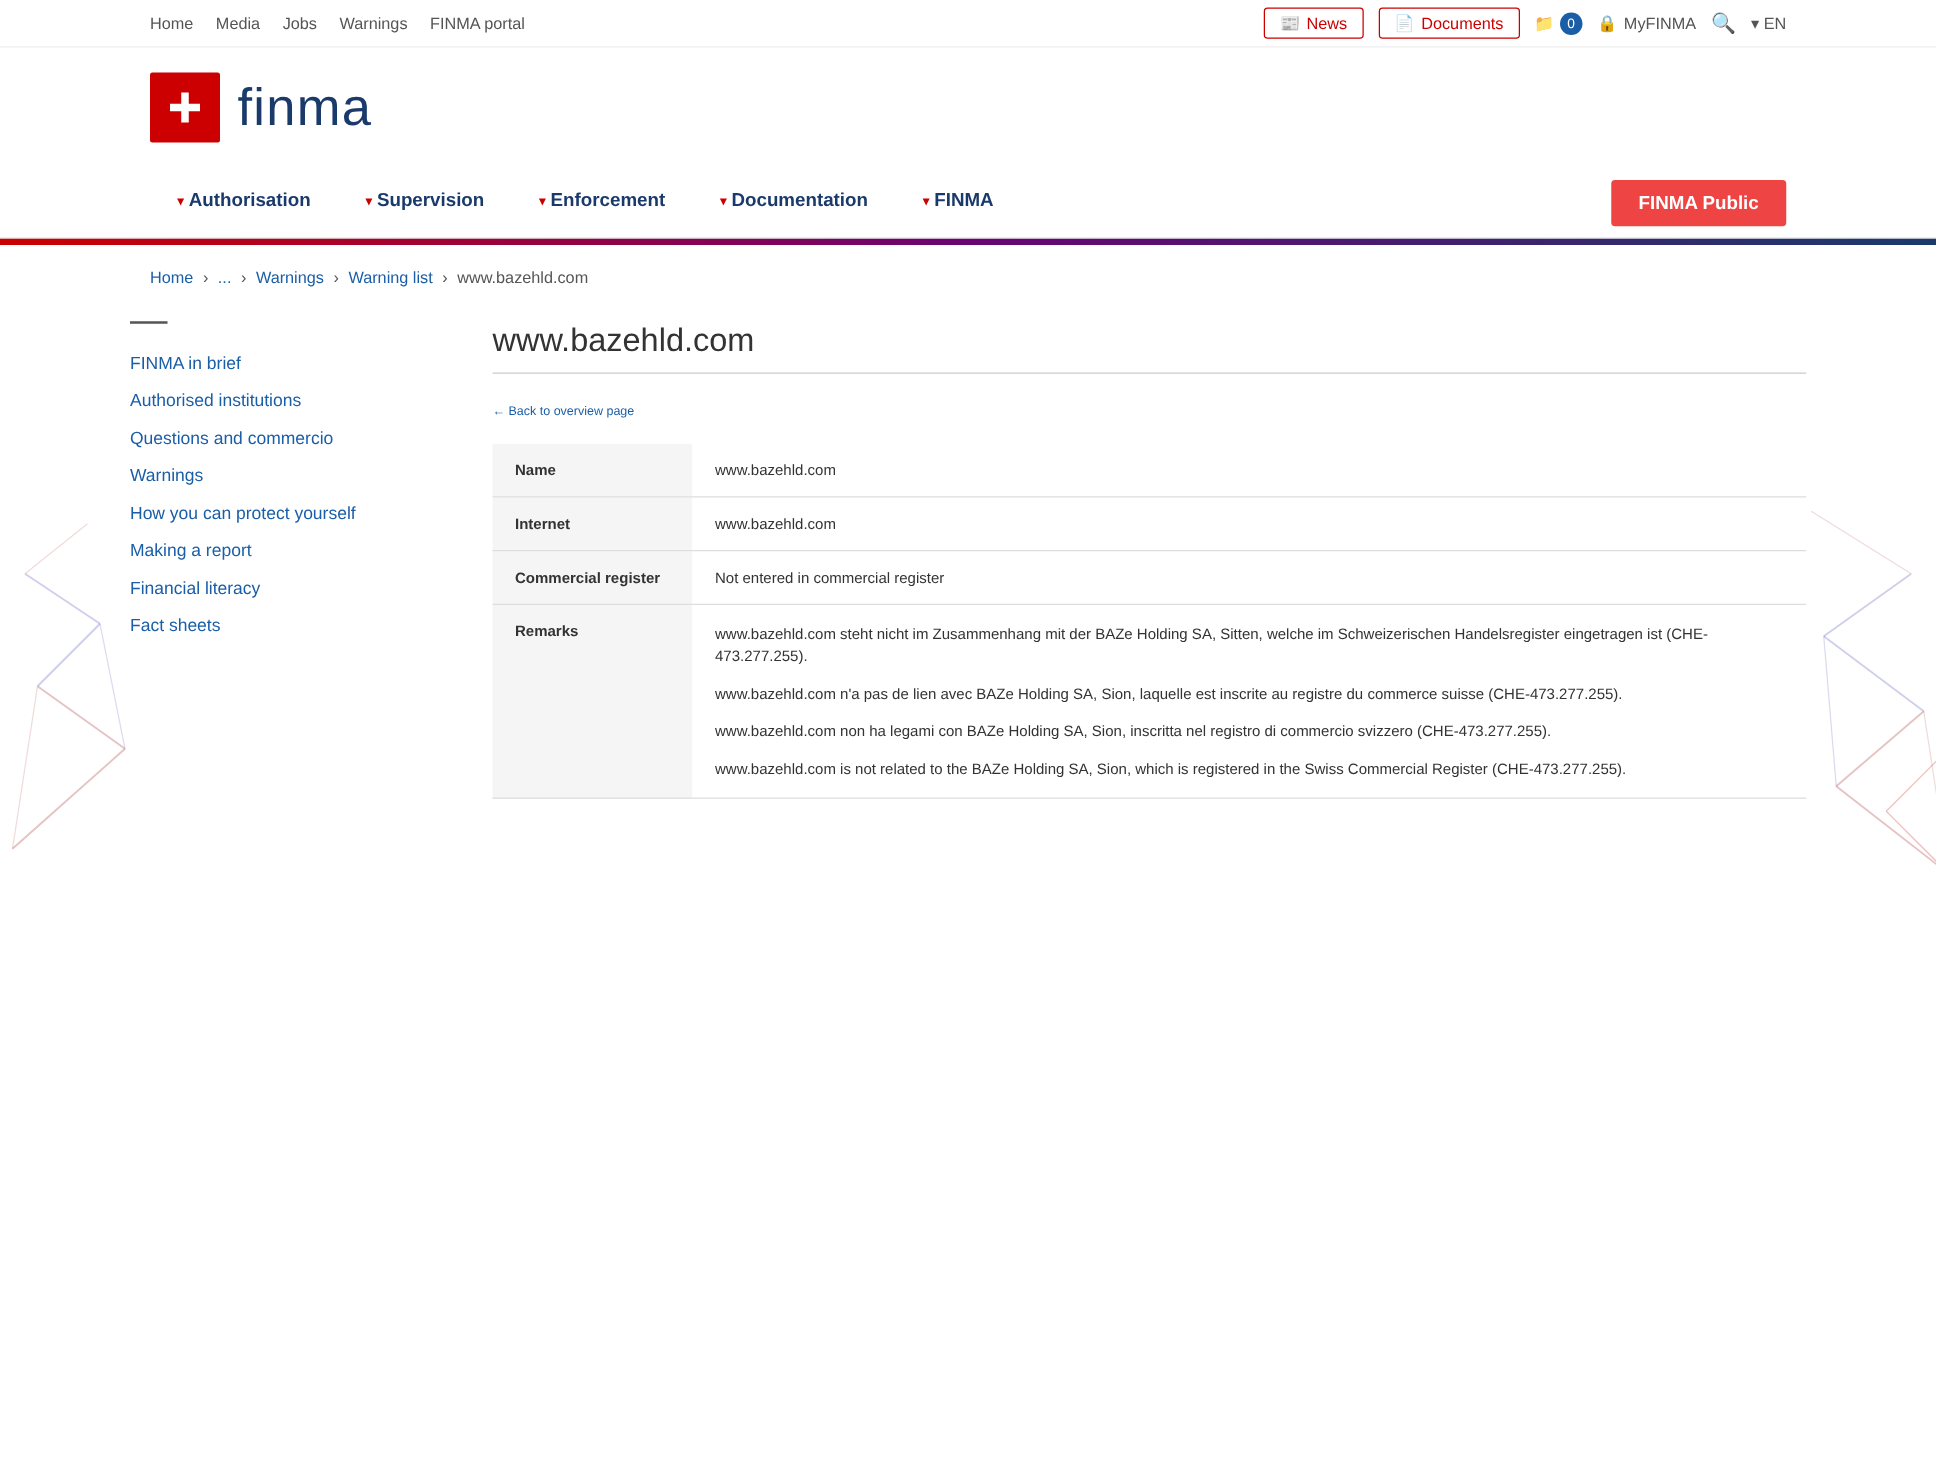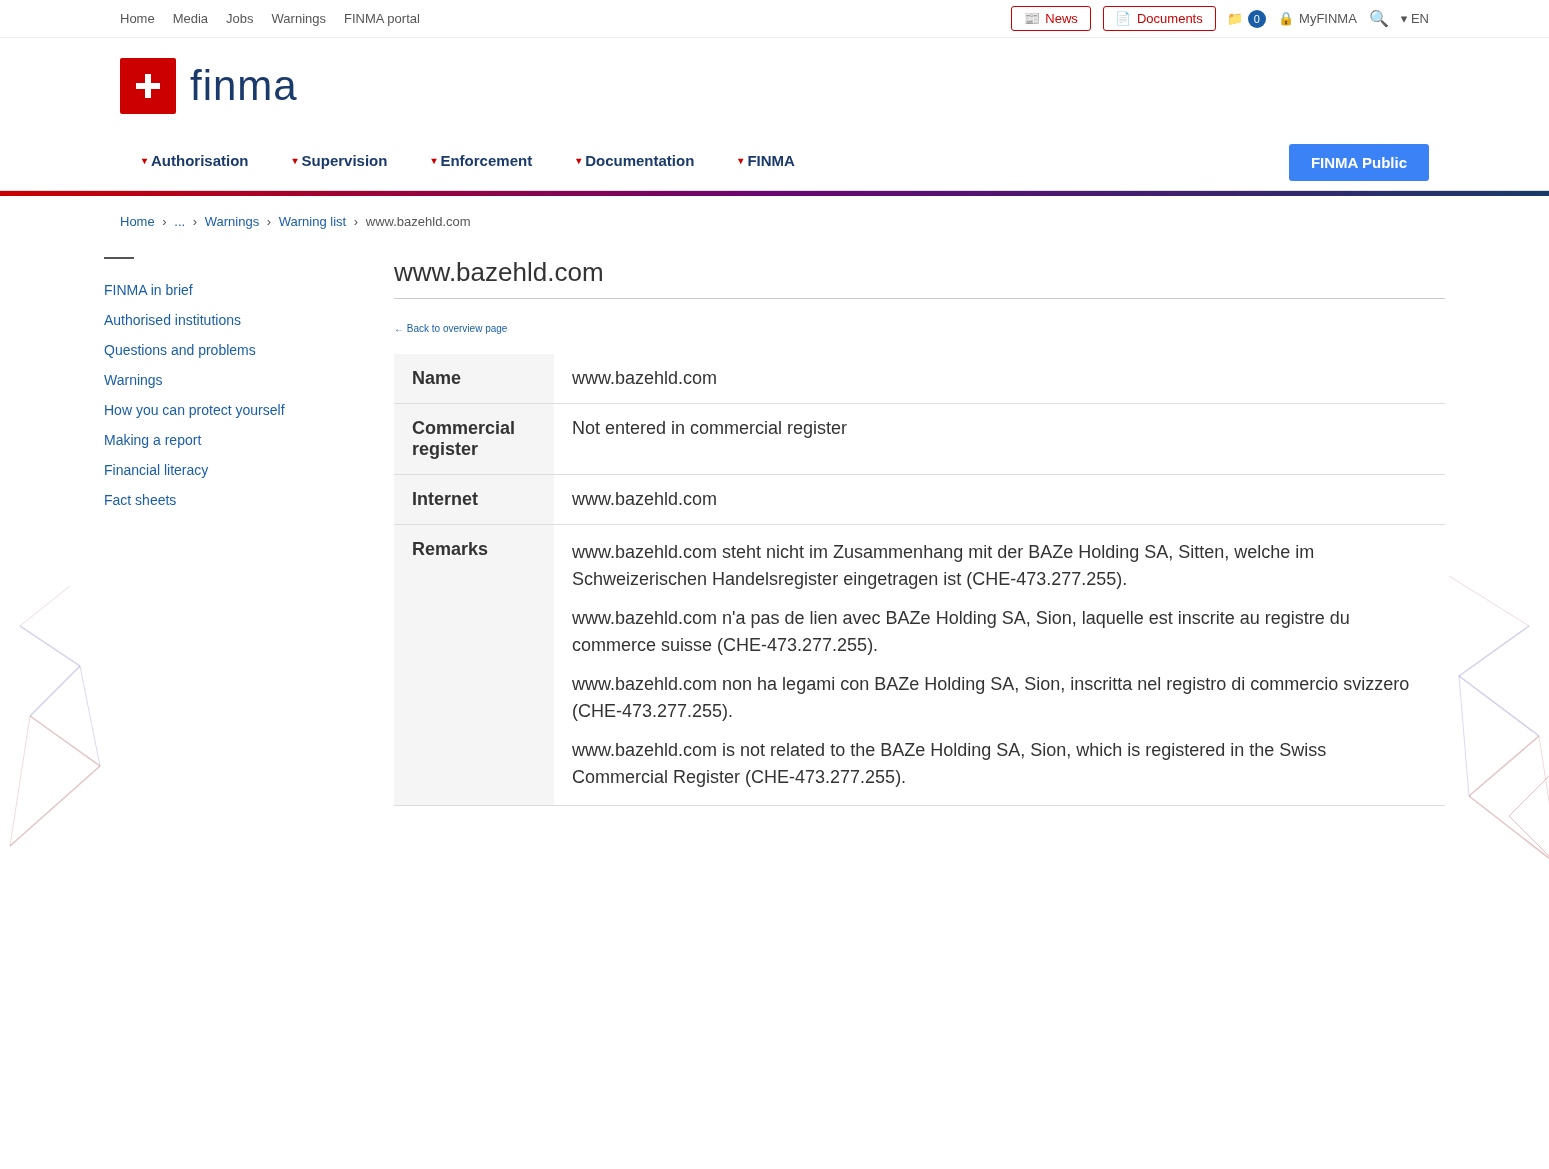--- a/index.html
+++ b/index.html
@@ -23,21 +23,21 @@
     .logo-container { display: flex; align-items: center; gap: 14px; }
     .logo-cross { width: 56px; height: 56px; background: #cc0000; display: flex; align-items: center; justify-content: center; border-radius: 2px; }
     .logo-cross svg { width: 32px; height: 32px; }
     .logo-text { font-size: 42px; font-weight: 300; color: #1a3a6b; letter-spacing: 1px; }
 
     
     .nav-bar { background: #fff; padding: 0 120px; border-bottom: 1px solid #ddd; display: flex; align-items: center; justify-content: space-between; }
     .nav-items { display: flex; align-items: center; }
     .nav-item { padding: 18px 22px; font-size: 15px; font-weight: bold; color: #1a3a6b; cursor: pointer; display: flex; align-items: center; gap: 4px; border-bottom: 3px solid transparent; text-decoration: none; }
     .nav-item .chevron { font-size: 10px; color: #c00; }
-    .finma-public-btn { background: #3b82f6; color: #fff; padding: 10px 22px; border-radius: 3px; font-size: 15px; font-weight: bold; cursor: pointer; border: none; }
+    .finma-public-btn { background: #ef4444; color: #fff; padding: 10px 22px; border-radius: 3px; font-size: 15px; font-weight: bold; cursor: pointer; border: none; }
 
     
     .gradient-bar { height: 5px; background: linear-gradient(to right, #c00, #6a0572, #1a3a6b); }
 
     
     .breadcrumb { padding: 18px 120px 8px; color: #555; font-size: 13px; }
     .breadcrumb a { color: #1a5ea8; text-decoration: none; }
     .breadcrumb span { color: #555; }
     .breadcrumb-divider { margin: 0 4px; }
 
@@ -48,21 +48,21 @@
     .sidebar { width: 240px; flex-shrink: 0; }
     .sidebar-item { display: block; color: #1a5ea8; text-decoration: none; padding: 7px 0; font-size: 14px; border-bottom: none; }
     .sidebar-divider { width: 30px; height: 2px; background: #555; margin-bottom: 16px; }
 
     
     .content { flex: 1; }
     .page-title { font-size: 26px; color: #333; font-weight: normal; border-bottom: 1px solid #ccc; padding-bottom: 10px; margin-bottom: 20px; }
     .back-link { color: #1a5ea8; text-decoration: none; font-size: 10px; display: inline-block; margin-bottom: 20px; }
 
     
-    .info-table { width: 100%; border-collapse: collapse; font-size: 18px; }
+    .info-table { width: 100%; border-collapse: collapse; font-size: 12px; }
     .info-table tr { border-bottom: 1px solid #ddd; }
     .info-table td { padding: 14px 18px; vertical-align: top; }
     .info-table td:first-child { width: 160px; background: #f5f5f5; font-weight: bold; color: #333; }
     .info-table td:last-child { background: #fff; color: #333; }
     .remarks-text { margin-bottom: 12px; line-height: 1.5; }
     .remarks-text:last-child { margin-bottom: 0; }
 
     
     .deco-left { position: absolute; left: 0; bottom: 40px; width: 120px; height: 300px; overflow: hidden; pointer-events: none; }
     .deco-right { position: absolute; right: 0; bottom: 40px; width: 140px; height: 300px; overflow: hidden; pointer-events: none; }
@@ -177,45 +177,45 @@
       <line x1="60" y1="230" x2="50" y2="110" stroke="#88c" stroke-width="1" opacity="0.3"></line>
       <line x1="150" y1="300" x2="100" y2="250" stroke="#c00" stroke-width="1" opacity="0.25"></line>
       <line x1="100" y1="250" x2="150" y2="200" stroke="#c00" stroke-width="1" opacity="0.25"></line>
     </svg>
   </div>
 
   <aside class="sidebar">
     <div class="sidebar-divider"></div>
     <a href="#" class="sidebar-item">FINMA in brief</a>
     <a href="#" class="sidebar-item">Authorised institutions</a>
-    <a href="#" class="sidebar-item">Questions and problems</a>
+    <a href="#" class="sidebar-item">Questions and commercio</a>
     <a href="#" class="sidebar-item">Warnings</a>
     <a href="#" class="sidebar-item">How you can protect yourself</a>
     <a href="#" class="sidebar-item">Making a report</a>
     <a href="#" class="sidebar-item">Financial literacy</a>
     <a href="#" class="sidebar-item">Fact sheets</a>
   </aside>
 
   <div class="content">
     <h1 class="page-title">www.bazehld.com</h1>
     <a href="#" class="back-link">← Back to overview page</a>
 
     <table class="info-table">
       <tbody>
         <tr>
           <td>Name</td>
           <td>www.bazehld.com</td>
         </tr>
         <tr>
+          <td>Internet</td>
+          <td>www.bazehld.com</td>
+        </tr>
+        <tr>
           <td>Commercial register</td>
           <td>Not entered in commercial register</td>
-        </tr>
-        <tr>
-          <td>Internet</td>
-          <td>www.bazehld.com</td>
         </tr>
         <tr>
           <td>Remarks</td>
           <td>
             <div class="remarks-text">www.bazehld.com steht nicht im Zusammenhang mit der BAZe Holding SA, Sitten, welche im Schweizerischen Handelsregister eingetragen ist (CHE-473.277.255).</div>
             <div class="remarks-text">www.bazehld.com n'a pas de lien avec BAZe Holding SA, Sion, laquelle est inscrite au registre du commerce suisse (CHE-473.277.255).</div>
             <div class="remarks-text">www.bazehld.com non ha legami con BAZe Holding SA, Sion, inscritta nel registro di commercio svizzero (CHE-473.277.255).</div>
             <div class="remarks-text">www.bazehld.com is not related to the BAZe Holding SA, Sion, which is registered in the Swiss Commercial Register (CHE-473.277.255).</div>
           </td>
         </tr>

